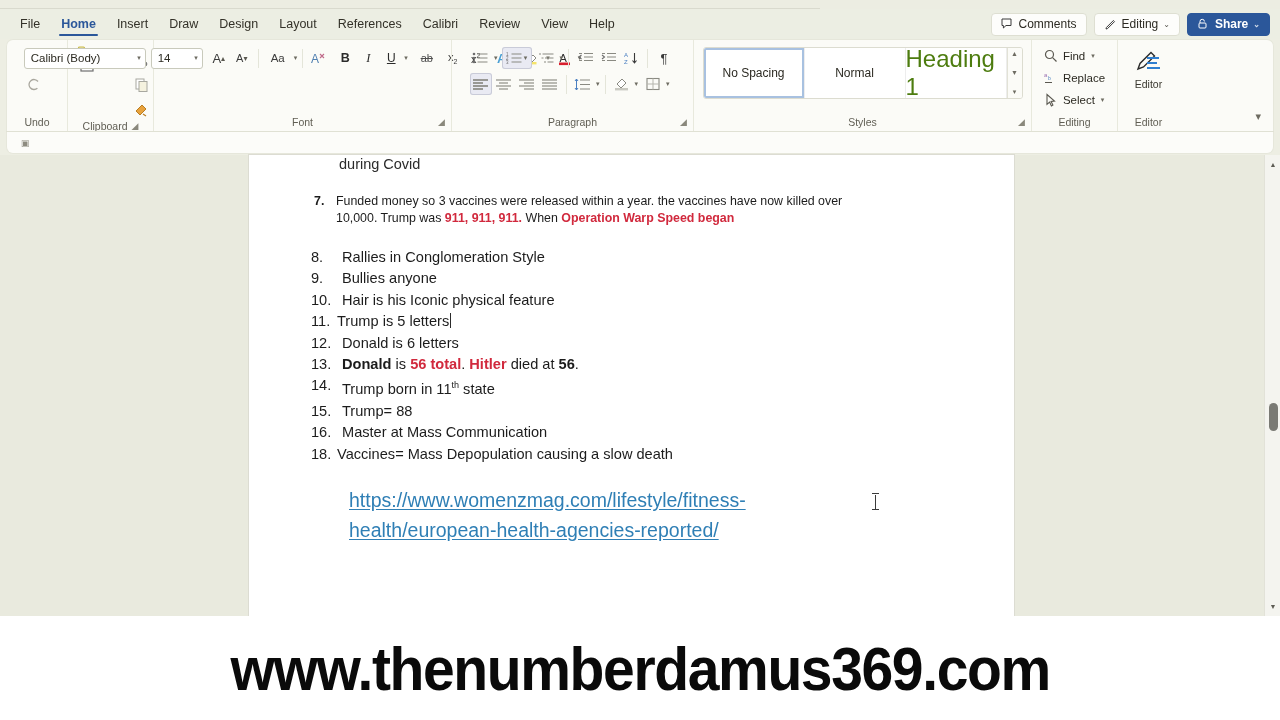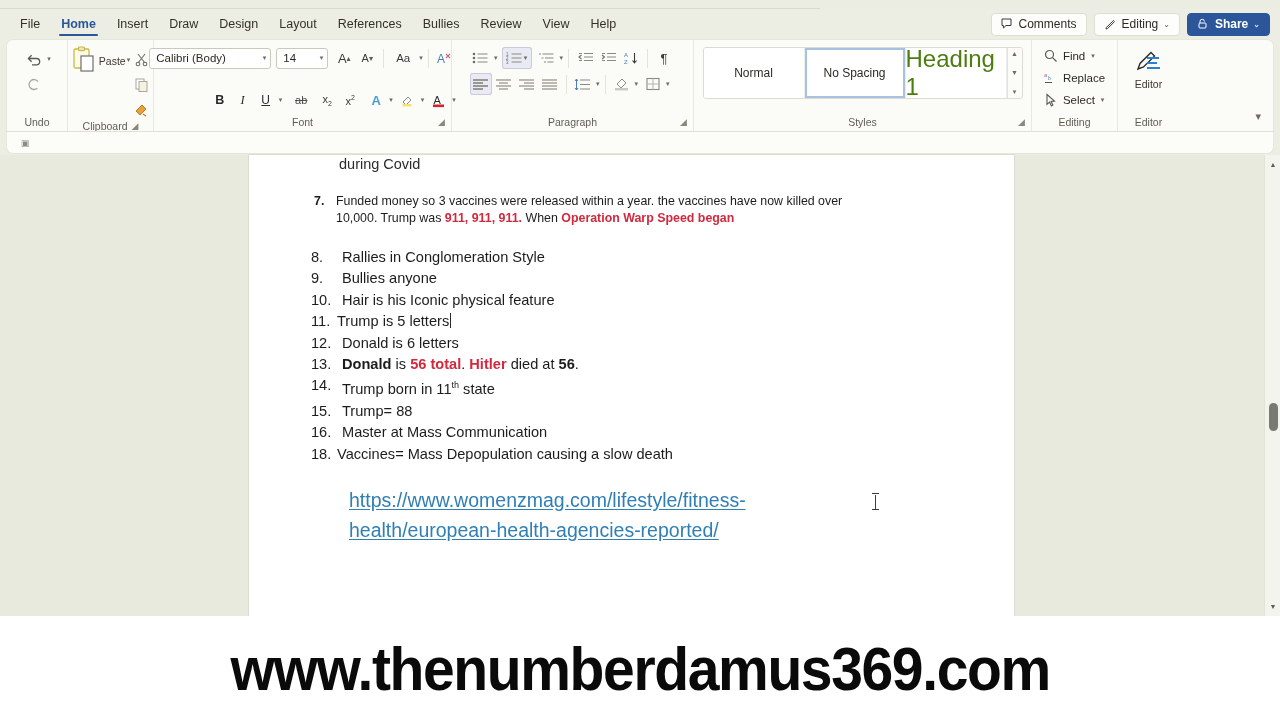--- a/index.html
+++ b/index.html
@@ -263,21 +263,21 @@
     <div class="titlebar-sliver"></div>
 
     <div class="tabstrip">
       <div class="tab first"><span>File</span></div>
       <div class="tab active"><span>Home</span></div>
       <div class="tab"><span>Insert</span></div>
       <div class="tab"><span>Draw</span></div>
       <div class="tab"><span>Design</span></div>
       <div class="tab"><span>Layout</span></div>
       <div class="tab"><span>References</span></div>
-      <div class="tab"><span>Bullies</span></div>
+      <div class="tab"><span>Calibri</span></div>
       <div class="tab"><span>Review</span></div>
       <div class="tab"><span>View</span></div>
       <div class="tab"><span>Help</span></div>
 
       <div class="tabstrip-right">
         <div class="pillbtn">
           <span>
             <svg width="13" height="12" viewBox="0 0 13 12">
                 <path d="M1 1h9v6.5H5L2.4 10V7.5H1z" fill="none" stroke="#3a3a3a" stroke-width="1"></path>
               </svg>
@@ -365,21 +365,21 @@
             </div>
           </div>
         </div>
         <div class="group-label">
           <span>Clipboard</span>
           <span class="dialog-launcher">◢</span>
         </div>
       </div>
 
       <div class="group g-font">
-        <div class="group-body" style="flex-direction:column; gap:20px; padding-top:2px;align-items:flex-end;">
+        <div class="group-body" style="flex-direction:row; gap:4px; padding-top:2px;">
           <div class="row">
             <div class="fontbox fontname">
               <span class="v">Calibri (Body)</span>
               <span class="drop">▾</span>
             </div>
             <div class="fontbox fontsize">
               <span class="v">14</span>
               <span class="drop">▾</span>
             </div>
             <div class="btn-s" style="margin-left:4px">
@@ -549,25 +549,25 @@
         </div>
         <div class="group-label">
           <span>Paragraph</span>
           <span class="dialog-launcher" style="position:absolute;right:6px">◢</span>
         </div>
       </div>
 
       <div class="group g-styles">
         <div class="group-body">
           <div class="stylegallery">
+            <div class="stylecell sel">
+                <span>No Spacing</span>
+              </div>
             <div class="stylecell">
                 <span>Normal</span>
-              </div>
-            <div class="stylecell sel">
-                <span>No Spacing</span>
               </div>
             <div class="stylecell h1">
                 <span>Heading 1</span>
               </div>
             <div class="style-scroll">
               <span>▲</span>
               <span>▼</span>
               <span>▾</span>
             </div>
           </div>

